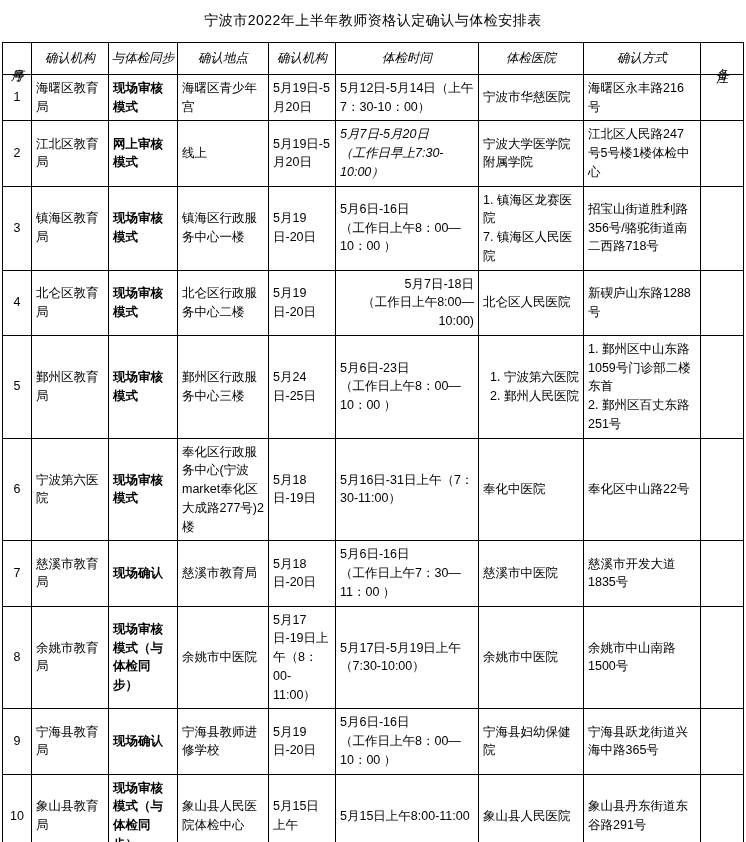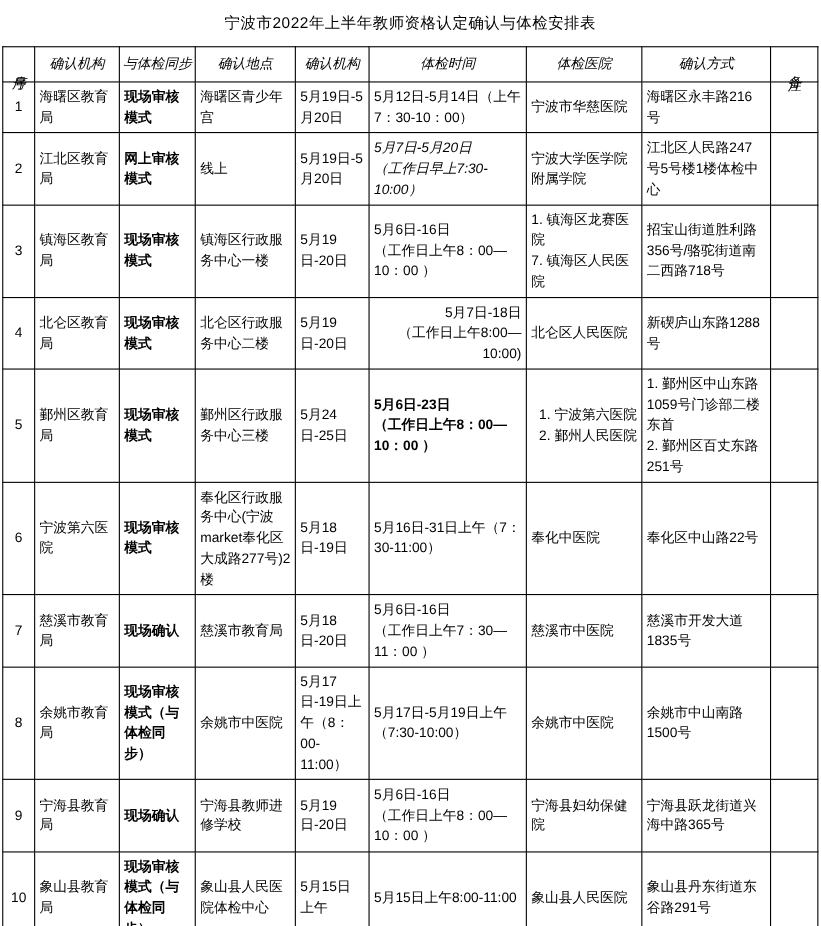--- a/index.html
+++ b/index.html
@@ -143,21 +143,21 @@
         <td class="c-addr cell">新碶庐山东路1288号</td>
         <td class="c-note"></td>
       </tr>
 
       <tr>
         <td class="c-idx">5</td>
         <td class="c-org cell">鄞州区教育局</td>
         <td class="c-way cell">现场审核模式</td>
         <td class="c-place cell">鄞州区行政服务中心三楼</td>
         <td class="c-time cell">5月24日-25日</td>
-        <td class="c-exam-time cell" style="white-space: pre-wrap; font-weight: bold;">5月6日-23日
+        <td class="c-exam-time cell" style="white-space: pre-wrap;">5月6日-23日
 （工作日上午8：00—10：00 ）</td>
         <td class="c-hospital cell" style="white-space: pre-wrap; text-align: right;">1. 宁波第六医院
 2. 鄞州人民医院</td>
         <td class="c-addr cell" style="white-space: pre-wrap;">1. 鄞州区中山东路1059号门诊部二楼东首
 2. 鄞州区百丈东路251号</td>
         <td class="c-note"></td>
       </tr>
 
       <tr>
         <td class="c-idx">6</td>

